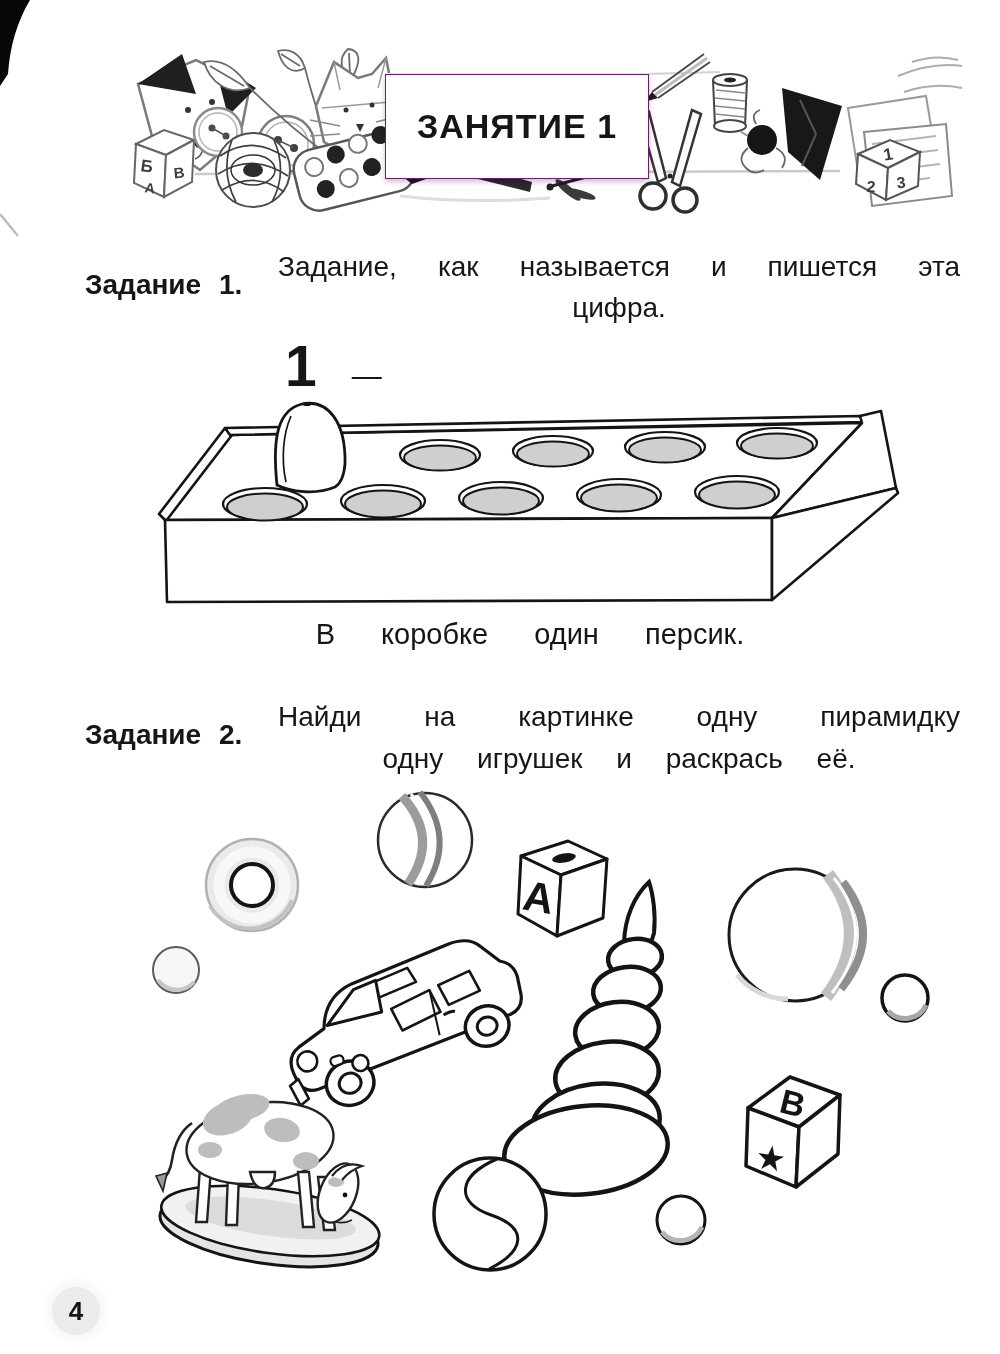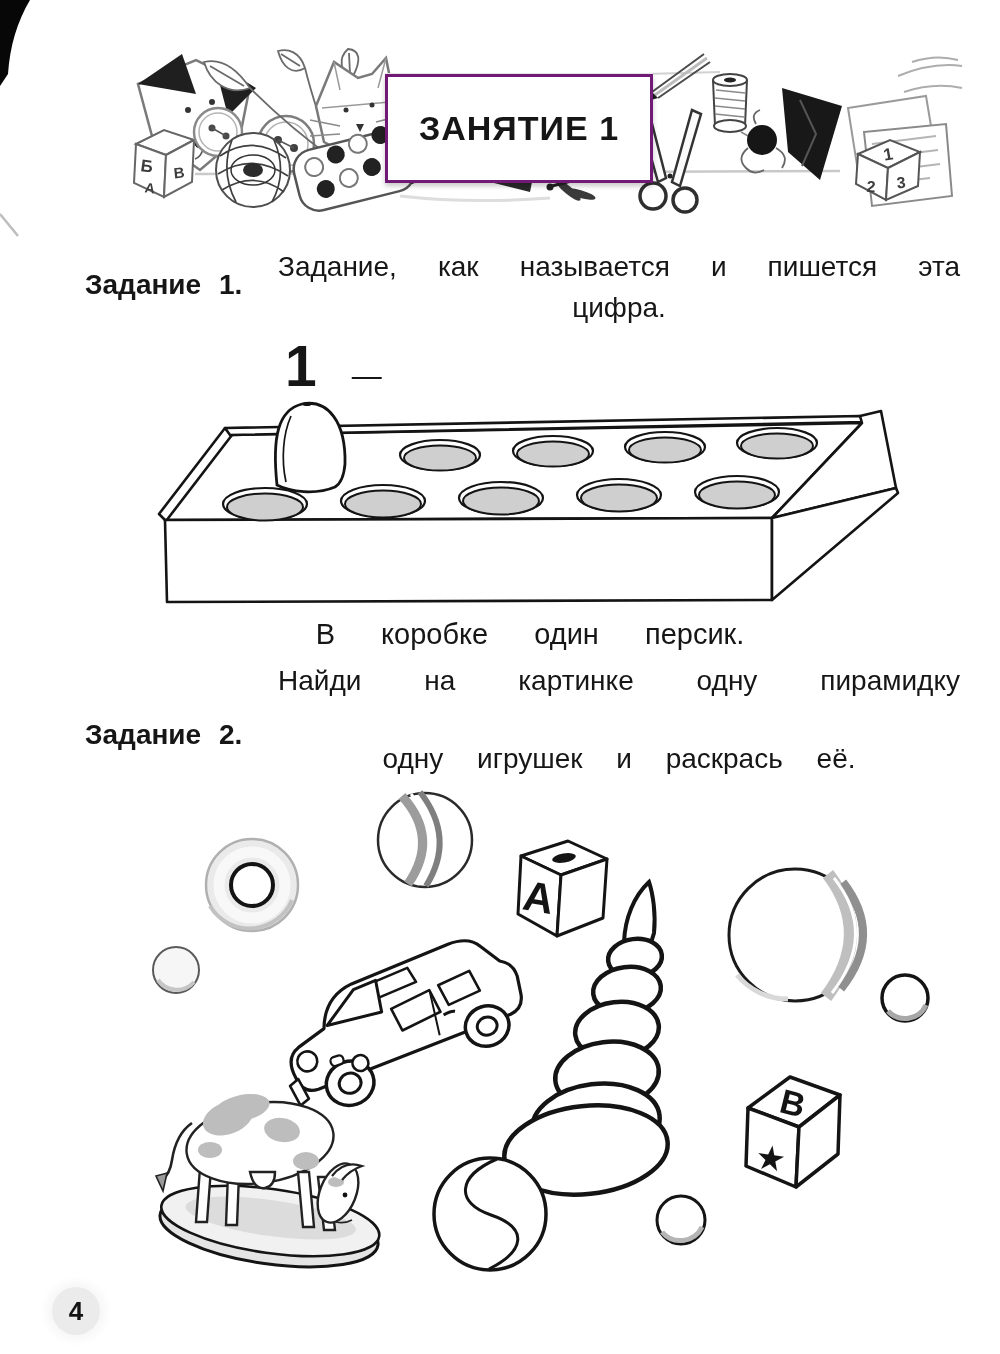--- a/index.html
+++ b/index.html
@@ -13,21 +13,21 @@
   .task-label{left:85px;top:0;font-size:28px;font-weight:bold;word-spacing:10px;white-space:nowrap;margin-top:22px;}
   .body-line{left:278px;width:682px;font-size:28px;line-height:40px;text-align:center;}
   .jline{text-align:justify;text-align-last:justify;}
   .digit-row{left:285px;top:338px;display:flex;align-items:baseline;}
   .big-digit{font-size:57px;font-weight:bold;line-height:57px;letter-spacing:-1px;}
   .digit-dash{font-size:30px;margin-left:36px;}
   .digit-caption{font-size:29px;margin-left:30px;word-spacing:32px;}
   .pic-caption{left:150px;top:618px;width:760px;text-align:center;font-size:29px;word-spacing:38px;}
   .title-box{
     left:385px;top:74px;width:262px;height:103px;background:#fff;
-    border:3px solid #701a75;box-shadow:0 3px 5px rgba(0,0,0,.22), 0 -1px 0 #e8e8e8;
+    border:1px solid #701a75;box-shadow:0 3px 5px rgba(0,0,0,.22), 0 -1px 0 #e8e8e8;
     display:flex;align-items:center;justify-content:center;
   }
   .title-box .t{font-size:34px;font-weight:bold;letter-spacing:1px;white-space:nowrap;}
   .page-badge{
     left:52px;top:1287px;width:48px;height:48px;border-radius:50%;
     background:#ebebeb;box-shadow:0 0 10px 6px rgba(0,0,0,.035);
     display:flex;align-items:center;justify-content:center;
     font-size:26px;font-weight:bold;color:#141414;
   }
   
@@ -261,21 +261,21 @@
     <g>
       <path d="M127,93 C122,45 128,18 152,12 C178,7 196,30 195,72 C194,84 190,92 185,95 C166,103 140,100 127,93 Z" fill="#fff" stroke="#141414" stroke-width="2.8"></path>
       <path d="M141,24 C133,42 131,68 136,90" fill="none" stroke="#141414" stroke-width="1.7"></path>
       <ellipse cx="157" cy="12" rx="4.5" ry="2" fill="#141414"></ellipse>
     </g>
   </svg>
 
   <div class="abs pic-caption">В коробке один персик.</div>
 
   <div class="abs task-label" style="top:697px">Задание 2.</div>
-  <div class="abs body-line jline" style="top:661px">Найди на картинке одну пирамидку</div>
+  <div class="abs body-line jline" style="top:697px">Найди на картинке одну пирамидку</div>
   <div class="abs body-line" style="top:739px;word-spacing:26px">одну игрушек и раскрась её.</div>
 
   <svg class="abs" style="left:140px;top:778px" width="830" height="497" viewBox="0 0 830 497">
 
     <g>
       <circle cx="112" cy="107" r="46" fill="#eaeaea" stroke="#b0b0b0" stroke-width="2.5"></circle>
       <path d="M70,128 A46,46 0 0 0 152,122" stroke="#c2c2c2" stroke-width="4" fill="none"></path>
       <circle cx="112" cy="107" r="33" fill="none" stroke="#f8f8f8" stroke-width="11"></circle>
       <circle cx="112" cy="107" r="21" fill="#fff" stroke="#141414" stroke-width="4"></circle>
     </g>

